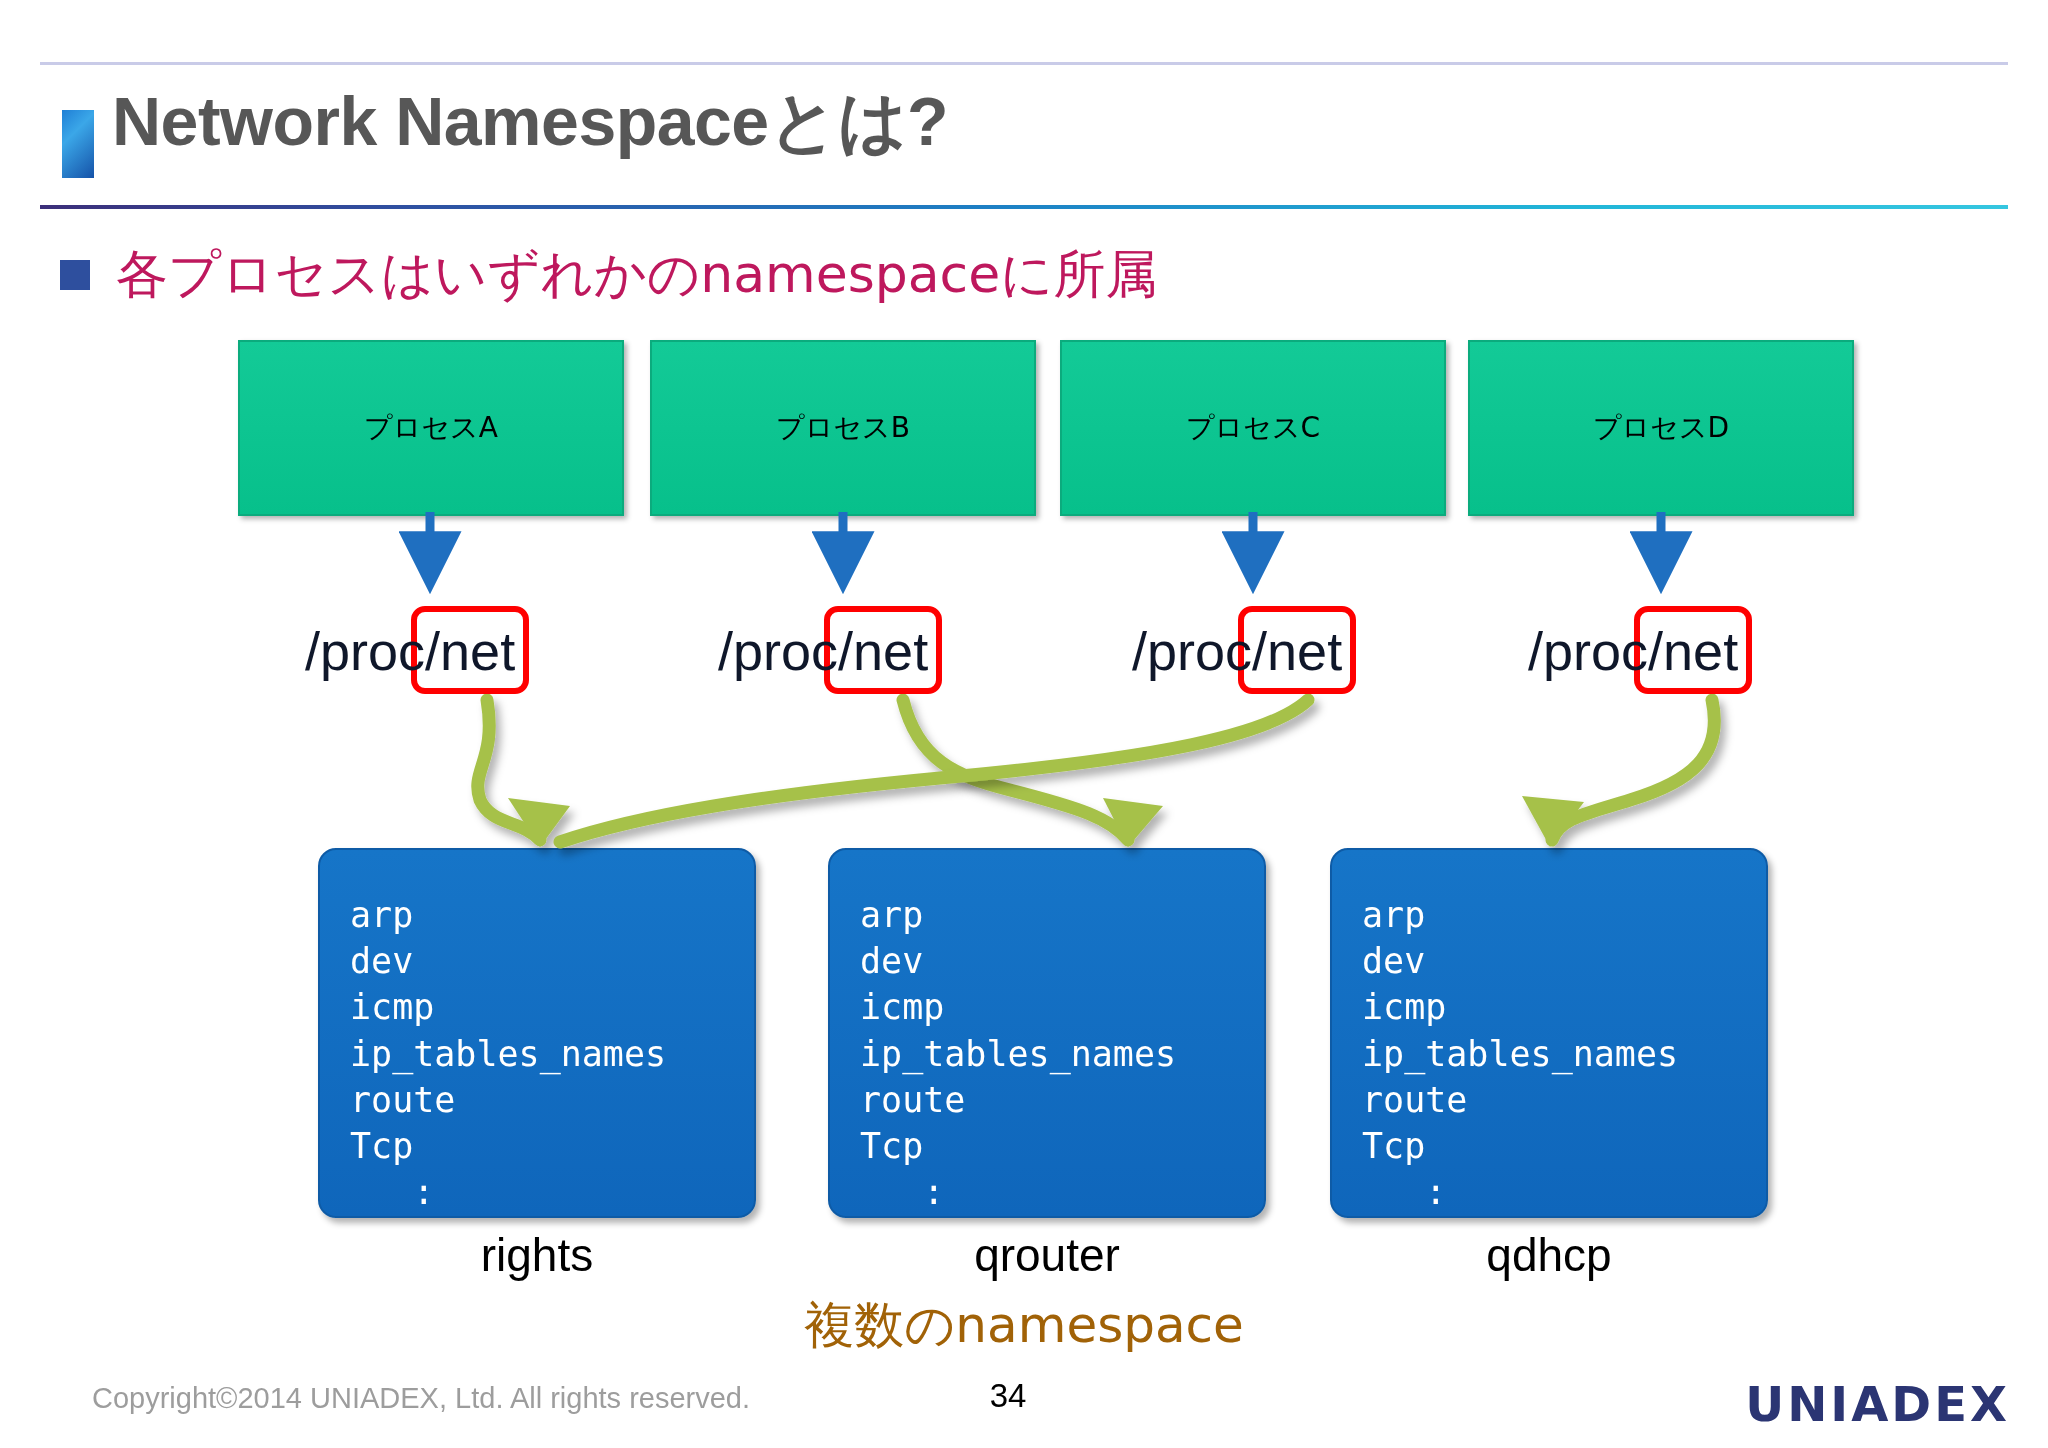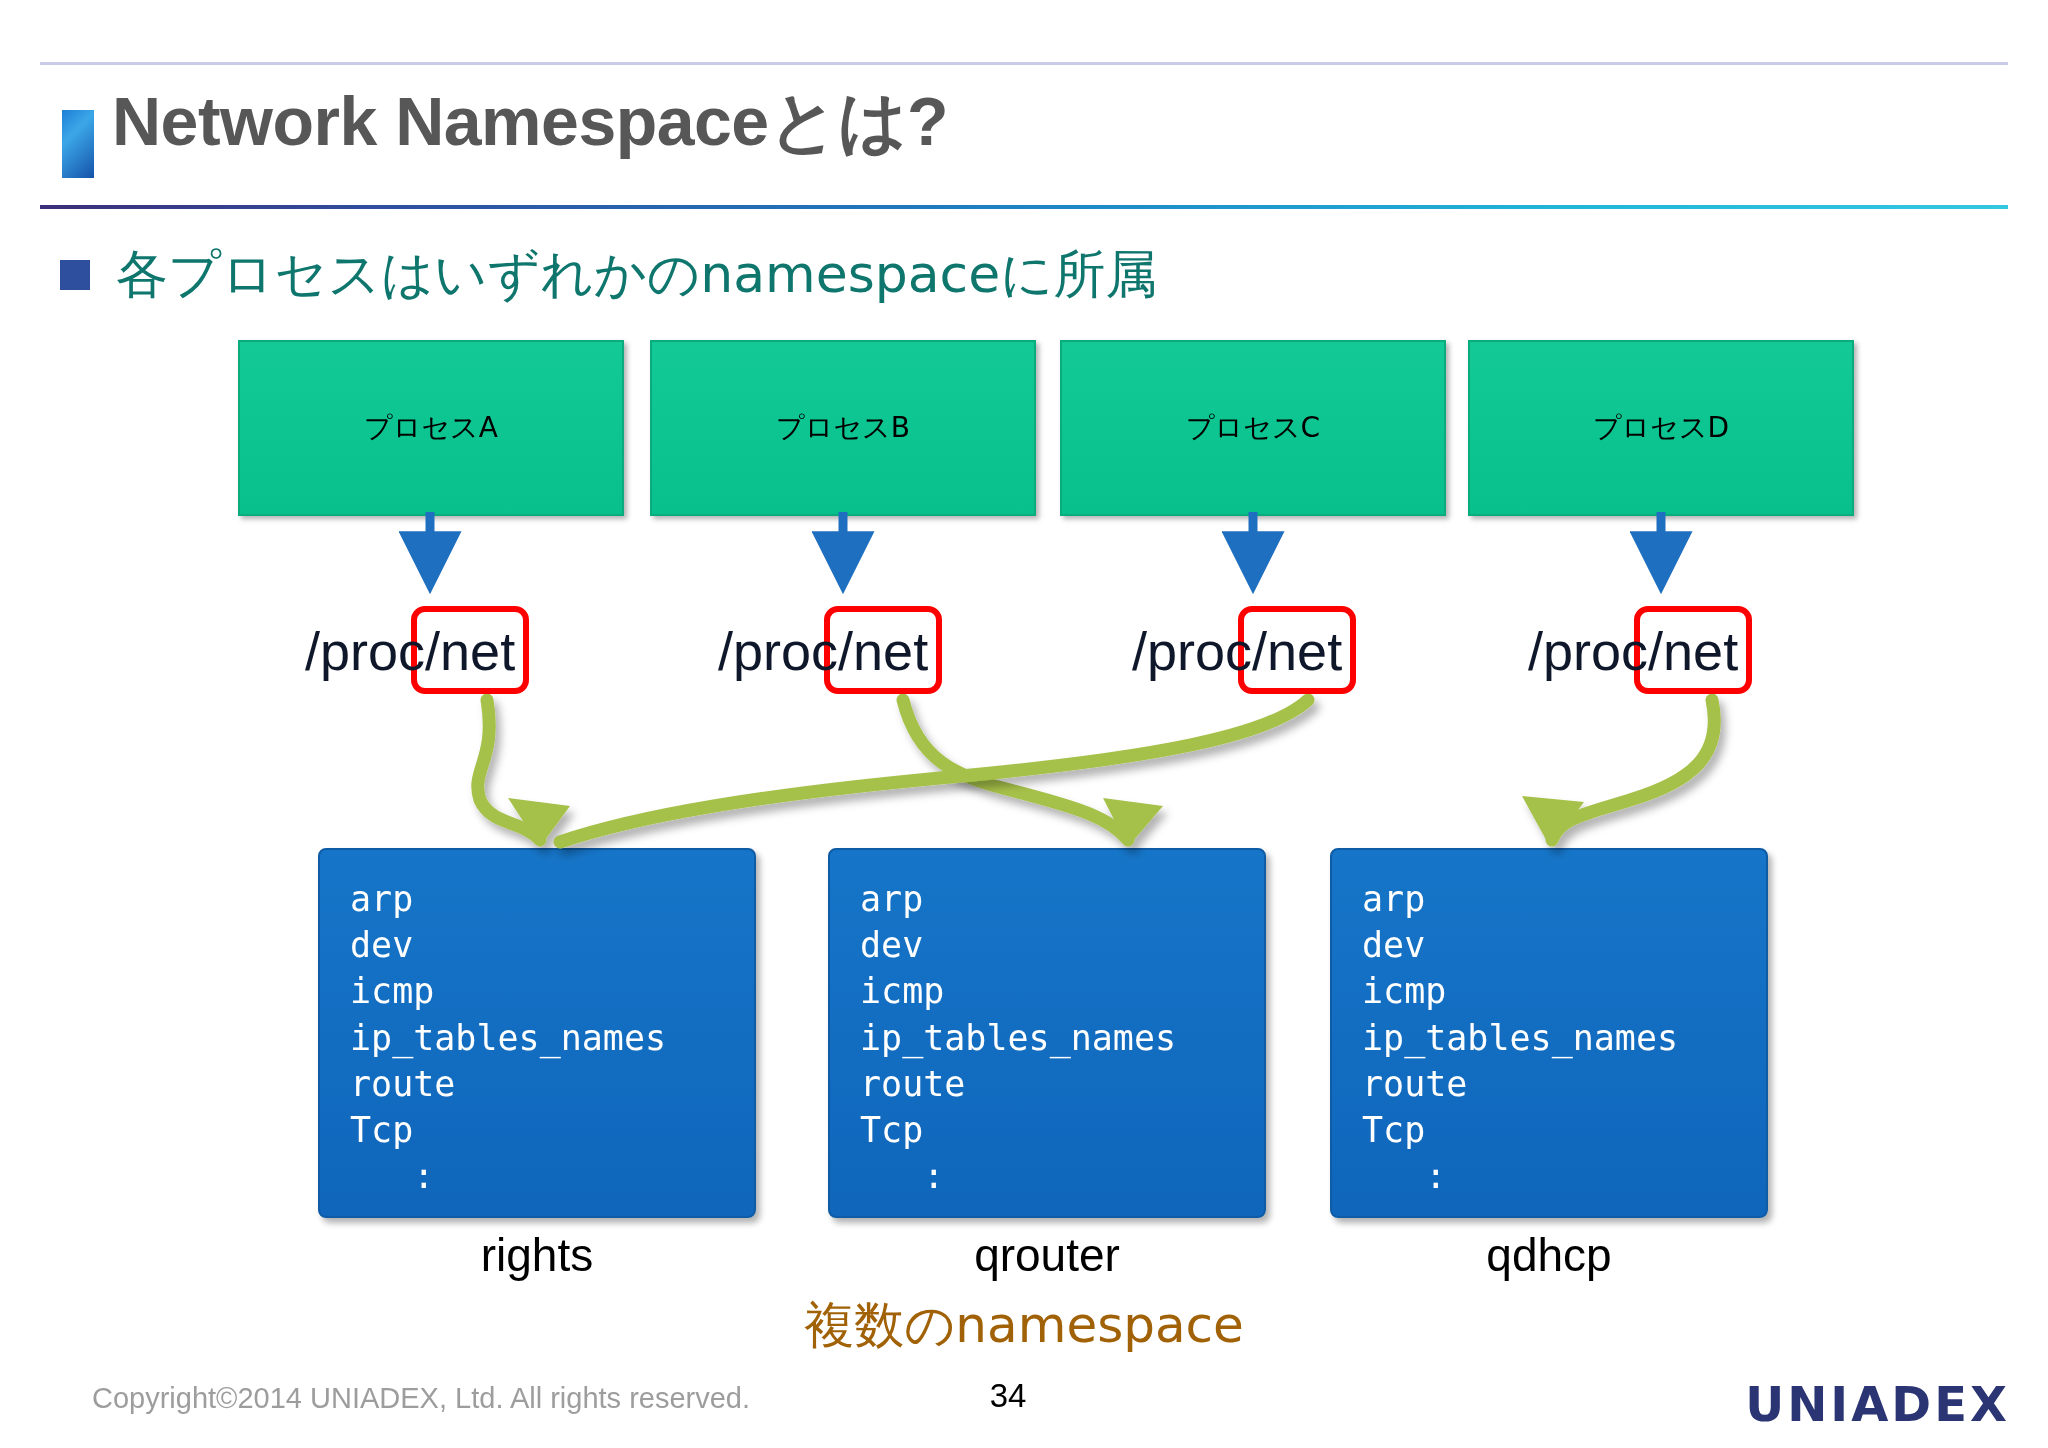--- a/index.html
+++ b/index.html
@@ -62,21 +62,21 @@
   }
   #bullet-square {
     width: 30px;
     height: 30px;
     background: #2e4f9e;
     margin-right: 26px;
     flex: 0 0 auto;
   }
   #bullet-text {
     font-size: 52px;
-    color: #0f766e;
+    color: #be185d;
     white-space: nowrap;
     font-family: "DejaVu Sans", "Liberation Sans", sans-serif;
   }
 
   
   .process-box {
     position: absolute;
     background: linear-gradient(180deg, #13ca97 0%, #07c08b 100%);
     border: 2px solid #0bab7d;
     box-shadow: 3px 3px 5px rgba(0,0,0,0.30);
@@ -112,24 +112,24 @@
     border-radius: 14px;
     background: #ffffff;
     z-index: -1;
   }
 
   
   .ns-box {
     position: absolute;
     background: linear-gradient(180deg, #1675c8 0%, #0f66bb 100%);
     border: 2px solid #0e5ba6;
-    border-radius: 8px;
+    border-radius: 18px;
     box-shadow: 4px 5px 6px rgba(0,0,0,0.30);
     box-sizing: border-box;
-    padding: 26px 0 0 30px;
+    padding: 42px 0 0 30px;
   }
   .ns-lines {
     font-family: "DejaVu Sans Mono", "Liberation Mono", monospace;
     font-size: 35px;
     line-height: 1.32;
     color: #ffffff;
     white-space: pre;
   }
   .ns-label {
     position: absolute;

